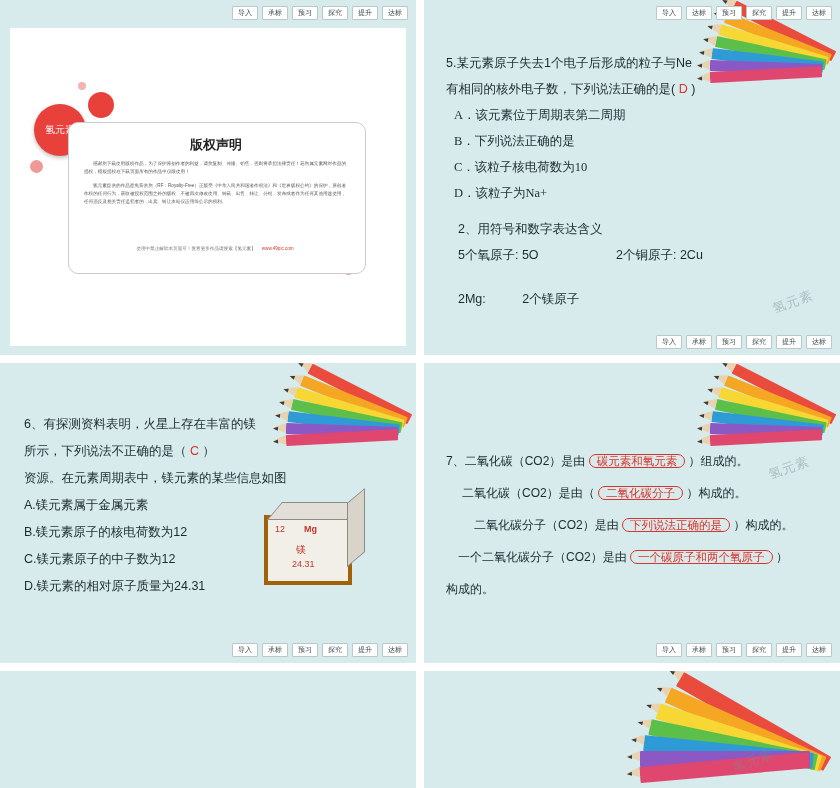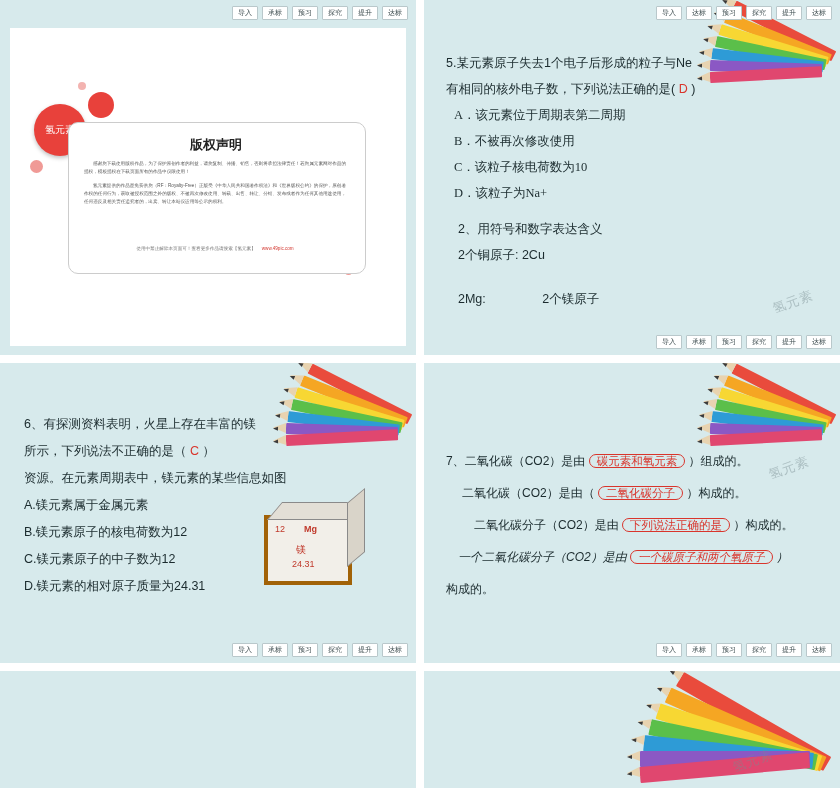--- a/index.html
+++ b/index.html
@@ -224,21 +224,21 @@
   }
   .cube .num { position:absolute; left:7px; top:5px; font-size:9px; color:#c0392b; }
   .cube .sym { position:absolute; left:36px; top:5px; font-size:9px; color:#c0392b; font-weight:bold;}
   .cube .name{ position:absolute; left:28px; top:24px; font-size:10px; color:#c0392b;}
   .cube .mass{ position:absolute; left:24px; top:40px; font-size:9px; color:#c0392b;}
 
   
   .s4 .q7 { left: 22px; top: 82px; width: 392px; font-size: 12px; line-height: 32px; }
   .s4 .indent1 { padding-left: 16px; }
   .s4 .indent2 { padding-left: 28px; }
-  .s4 .indent3 { padding-left: 12px; font-style: italic; }
+  .s4 .indent3 { padding-left: 12px; }
 </style>
 </head>
 <body>
 
 <div class="page">
 
   <div class="slide s1">
     <div class="navbar" style="right:8px; top:6px;">
       <div class="navbtn">导入</div>
       <div class="navbtn">承标</div>
@@ -291,37 +291,41 @@
     </div>
 
     <div class="qblock q5">
       <div>5.某元素原子失去1个电子后形成的粒子与Ne</div>
       <div>
         <span>有相同的核外电子数，下列说法正确的是(</span>
         <span class="red">D</span>
         <span>)</span>
       </div>
       <div class="opt">A．该元素位于周期表第二周期</div>
-      <div class="opt">B．不被再次修改使用</div>
+      <div class="opt">B．下列说法正确的是</div>
       <div class="opt">C．该粒子核电荷数为10</div>
       <div class="opt">D．该粒子为Na+</div>
     </div>
 
     <div class="qblock q2">
       <div>2、用符号和数字表达含义</div>
       <div class="row">
+        <div class="c1">
+          <span>5个氧原子:</span>
+          <span>5O</span>
+        </div>
         <div>
           <span>2个铜原子:</span>
           <span>2Cu</span>
         </div>
       </div>
       <div class="row" style="margin-top:18px;">
         <div>
           <span>2Mg:</span>
-          <span style="margin-left:53px;">2个镁原子</span>
+          <span style="margin-left:33px;">2个镁原子</span>
         </div>
       </div>
     </div>
 
     <div class="watermark" style="right:26px; bottom:44px;">氢元素</div>
 
     <div class="navbar" style="right:8px; bottom:6px;">
       <div class="navbtn">导入</div>
       <div class="navbtn">承标</div>
       <div class="navbtn">预习</div>

